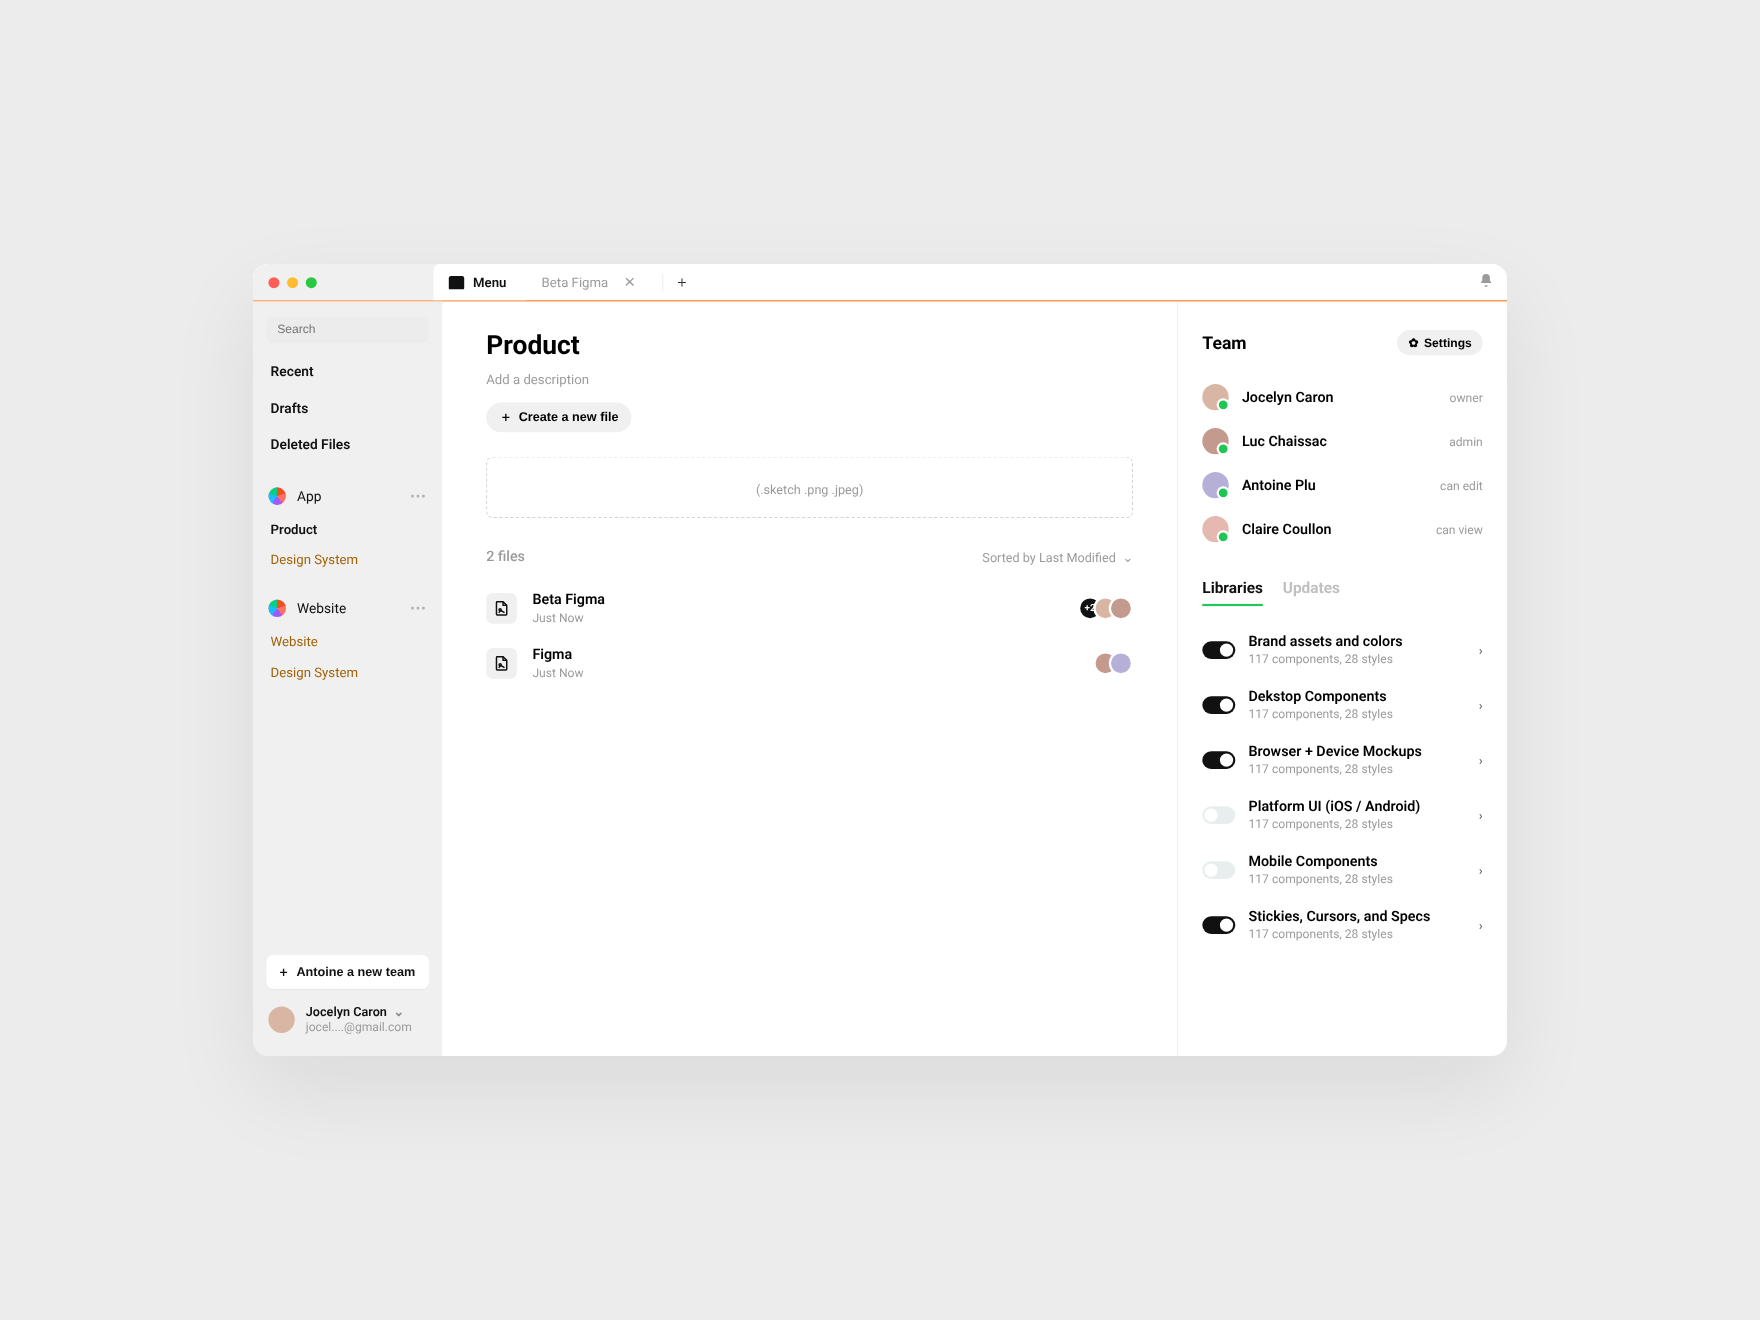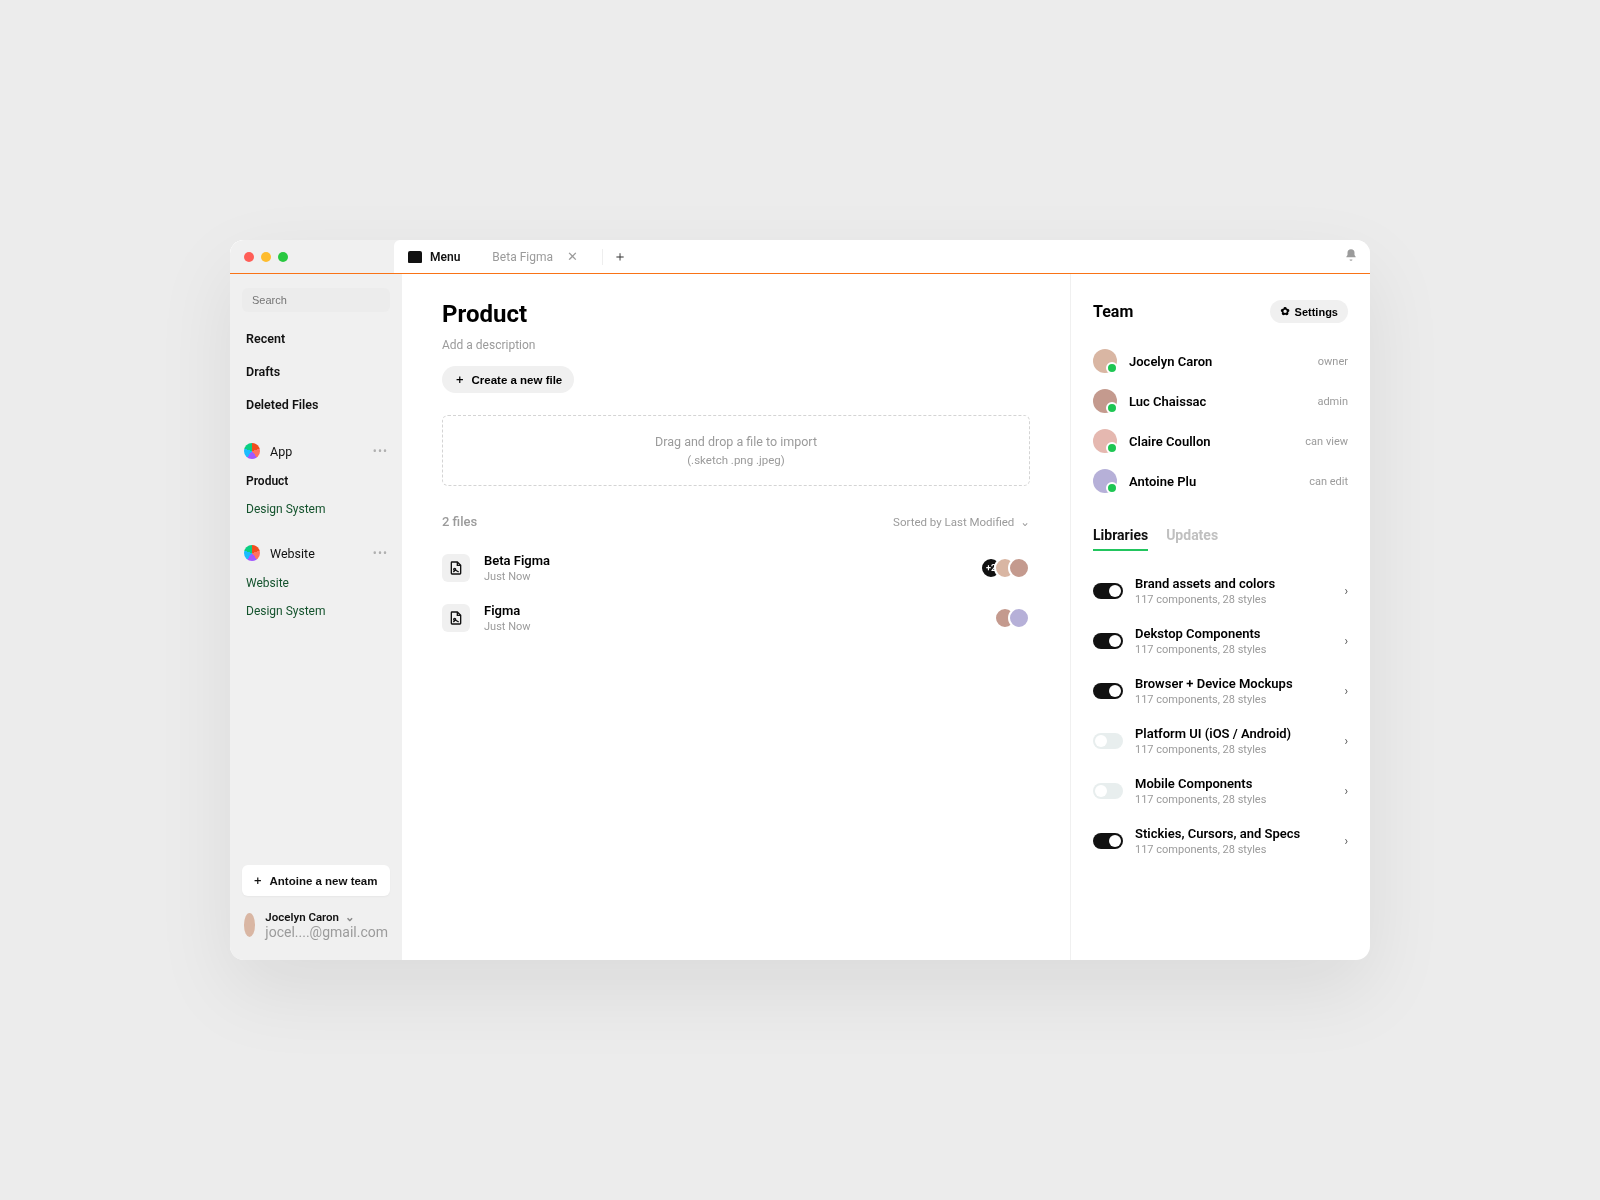--- a/index.html
+++ b/index.html
@@ -84,42 +84,42 @@
 }
 .section-head .figma-logo {
   width:16px;height:16px;border-radius:50%;
   background: conic-gradient(#f24e1e 0 72deg,#ff7262 72deg 144deg,#a259ff 144deg 216deg,#1abcfe 216deg 288deg,#0acf83 288deg 360deg);
   background-color:#111;
 }
 .section-head .more { margin-left:auto; color:#b0b0b0; font-size:12px; letter-spacing:1px;}
 .sub-item {
   padding:7px 16px;
   font-size:12px;
-  color:#14532d;
+  color:#a16207;
   cursor:pointer;
 }
 .sub-item.active { color:#111; font-weight:600;}
 .sidebar .grow { flex:1; }
 .new-team-btn {
   margin: 8px 12px;
   background:#fff;
   border:none;
   border-radius:6px;
   padding:8px 10px;
   font-size:11.5px; font-weight:600; color:#111;
   display:flex; align-items:center; gap:6px; cursor:pointer;
   box-shadow:0 1px 2px rgba(0,0,0,.04);
 }
 .user-row {
   display:flex; align-items:center; gap:10px;
   padding:6px 14px 10px;
 }
 .avatar { width:24px;height:24px;border-radius:50%;background:#ddd;background-size:cover;background-position:center;}
 .user-meta .name { font-size:11.5px;font-weight:600;color:#111;display:flex;align-items:center;gap:6px;}
-.user-meta .email { font-size:14px;color:#9b9b9b;}
+.user-meta .email { font-size:11px;color:#9b9b9b;}
 
 
 .main { flex:1; display:flex; overflow:hidden;}
 .content { flex:1; padding:26px 40px; overflow:auto;}
 h1.product-title { font-size:24px; font-weight:700; margin-bottom:10px;}
 .desc { font-size:12px; color:#9b9b9b; margin-bottom:14px;}
 .create-file-btn {
   background:#f0f0f0; border:none; border-radius:14px;
   padding:6px 12px; font-size:11.5px; font-weight:600;
   display:flex;align-items:center;gap:6px; cursor:pointer;
@@ -261,21 +261,20 @@
     <div class="main">
 
       <div class="content">
         <h1 class="product-title">Product</h1>
         <div class="desc">Add a description</div>
         <button class="create-file-btn">
           <span>＋</span>
           <span>Create a new file</span>
         </button>
         <div class="dropzone">
-          <div>Drag and drop a file to import</div>
           <div class="sub">(.sketch .png .jpeg)</div>
         </div>
         <div class="files-header">
           <div class="files-count">2 files</div>
           <div class="sort">
             <span>Sorted by Last Modified</span>
             <span>⌄</span>
           </div>
         </div>
         <div id="files-list">
@@ -336,28 +335,28 @@
               <div class="av" style="background:#d9b6a3"></div>
               <div class="mname">Jocelyn Caron</div>
               <div class="role">owner</div>
             </div>
             <div class="member">
               <div class="av" style="background:#c49a8e"></div>
               <div class="mname">Luc Chaissac</div>
               <div class="role">admin</div>
             </div>
             <div class="member">
+              <div class="av" style="background:#b6b0d8"></div>
+              <div class="mname">Antoine Plu</div>
+              <div class="role">can edit</div>
+            </div>
+            <div class="member">
               <div class="av" style="background:#e5b8b0"></div>
               <div class="mname">Claire Coullon</div>
               <div class="role">can view</div>
-            </div>
-            <div class="member">
-              <div class="av" style="background:#b6b0d8"></div>
-              <div class="mname">Antoine Plu</div>
-              <div class="role">can edit</div>
             </div>
           </div>
 
         <div class="tabs">
           <div class="tab active">Libraries</div>
           <div class="tab">Updates</div>
         </div>
         <div id="libraries-list">
             <div class="lib-row">
               <div class="toggle on">

